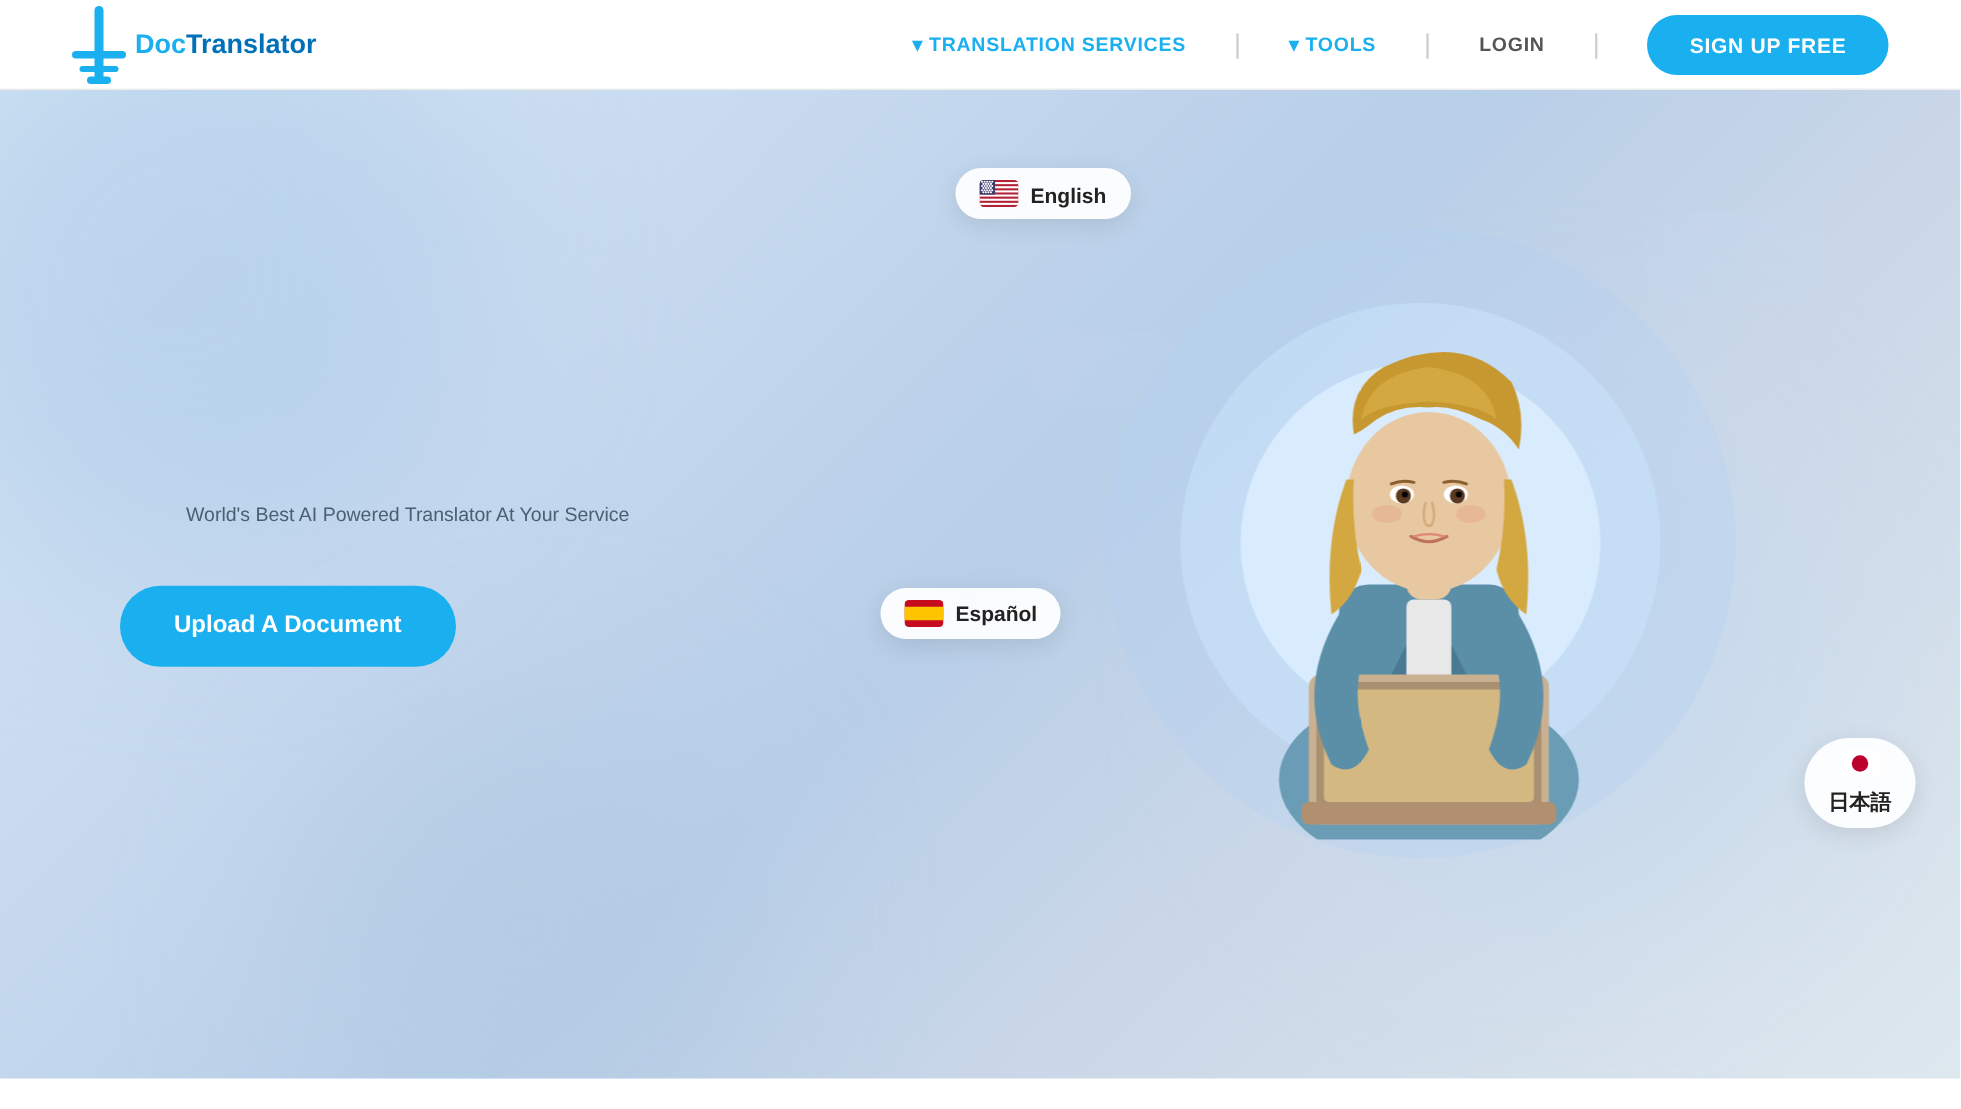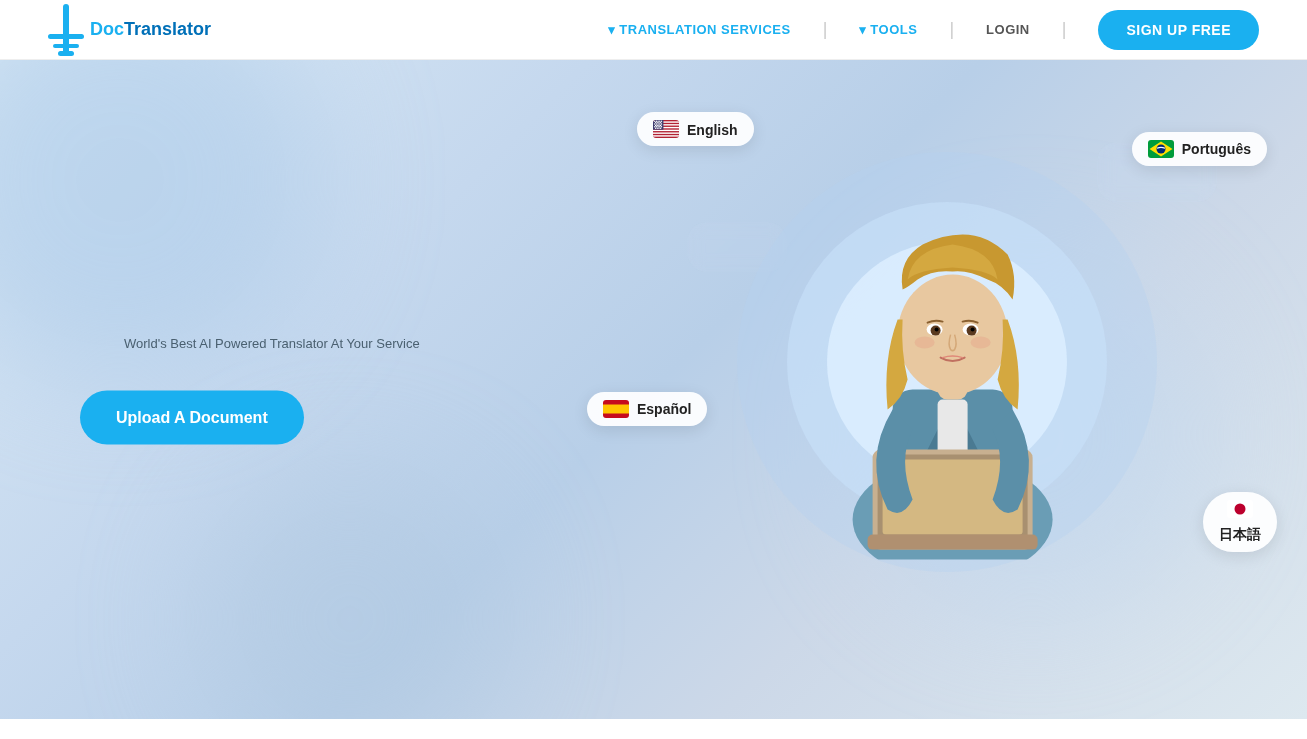--- a/index.html
+++ b/index.html
@@ -376,29 +376,20 @@
         <circle cx="6.8" cy="6.8" r="0.7" fill="#fff"></circle>
         <circle cx="8.5" cy="6.8" r="0.7" fill="#fff"></circle>
         <circle cx="2.6" cy="8.2" r="0.7" fill="#fff"></circle>
         <circle cx="4.25" cy="8.2" r="0.7" fill="#fff"></circle>
         <circle cx="5.95" cy="8.2" r="0.7" fill="#fff"></circle>
         <circle cx="7.65" cy="8.2" r="0.7" fill="#fff"></circle>
       </svg>
       <span>English</span>
     </div>
 
-    <div class="lang-badge badge-portuguese">
-      <svg class="flag" viewBox="0 0 26 18">
-        <rect width="26" height="18" fill="#009c3b"></rect>
-        <polygon points="13,1.5 24.5,9 13,16.5 1.5,9" fill="#FFDF00"></polygon>
-        <circle cx="13" cy="9" r="4.5" fill="#002776"></circle>
-        <path d="M9,8.2 Q13,6.5 17,8.2" stroke="#fff" stroke-width="1.2" fill="none"></path>
-      </svg>
-      <span>Português</span>
-    </div>
 
 
     <div class="lang-badge badge-espanol">
       <svg class="flag" viewBox="0 0 26 18">
         <rect width="26" height="18" fill="#c60b1e"></rect>
         <rect y="4.5" width="26" height="9" fill="#ffc400"></rect>
         <rect y="5.5" width="26" height="7" fill="#ffc400"></rect>
       </svg>
       <span>Español</span>
     </div>

